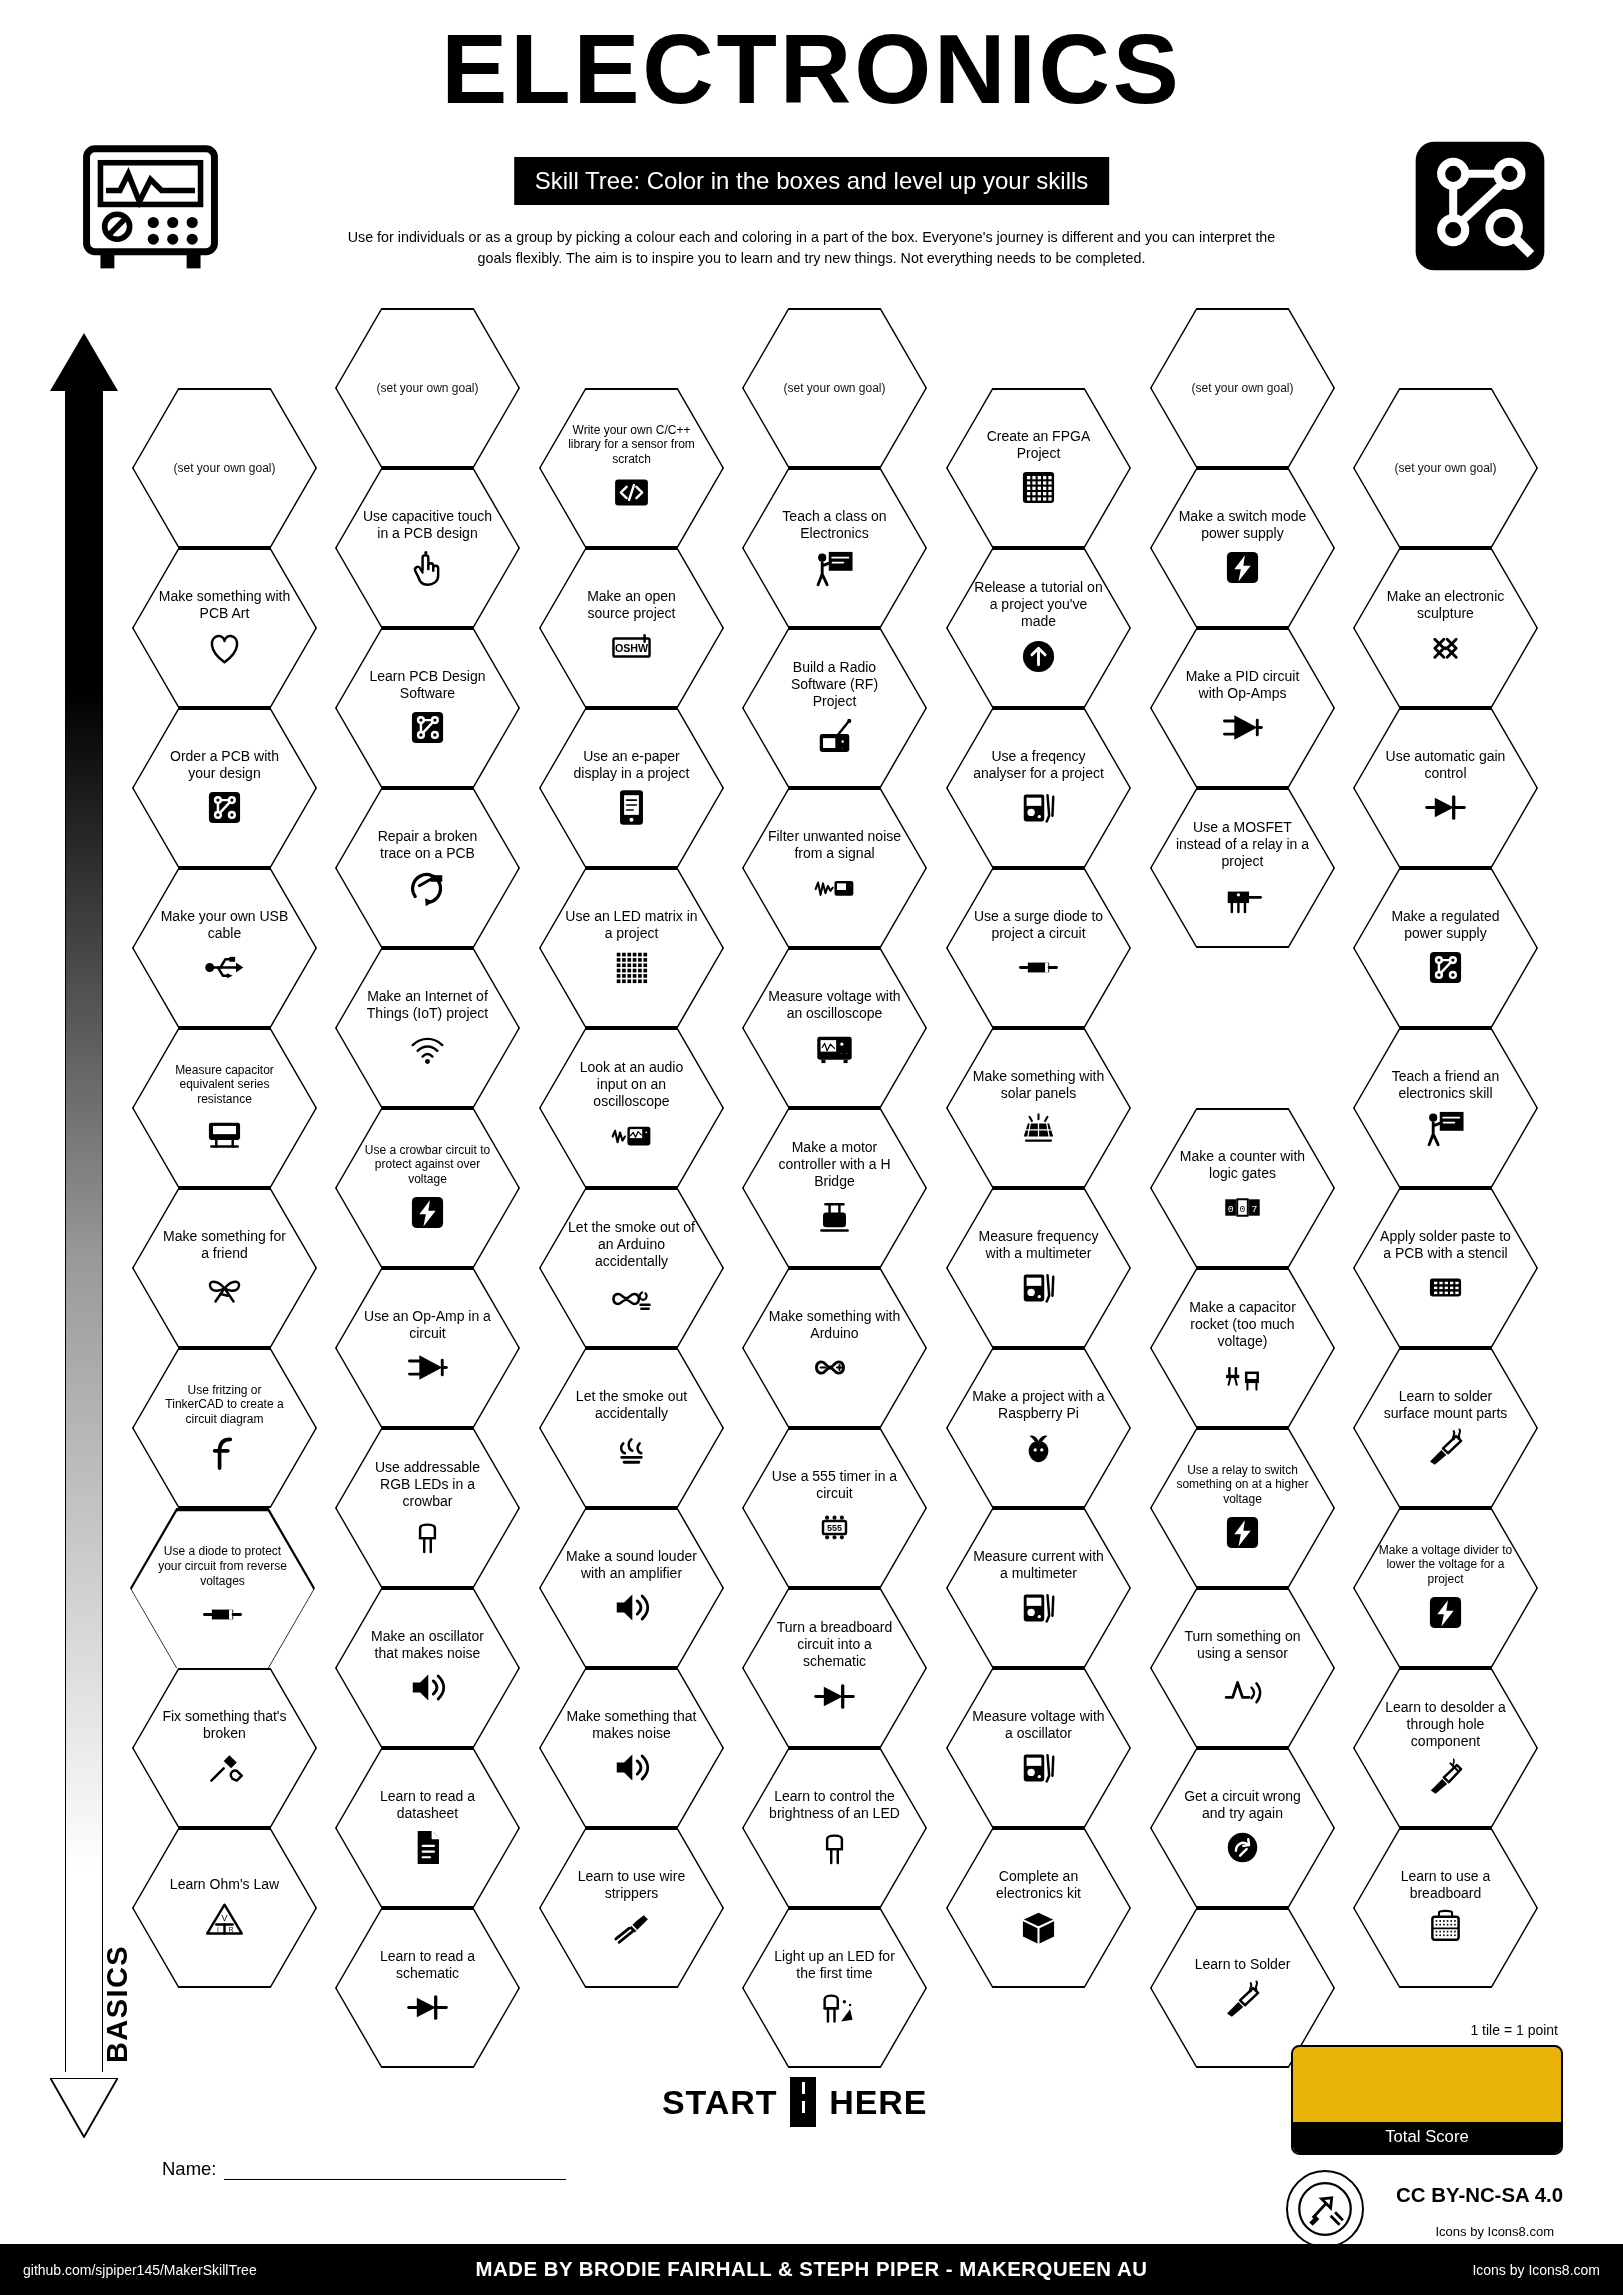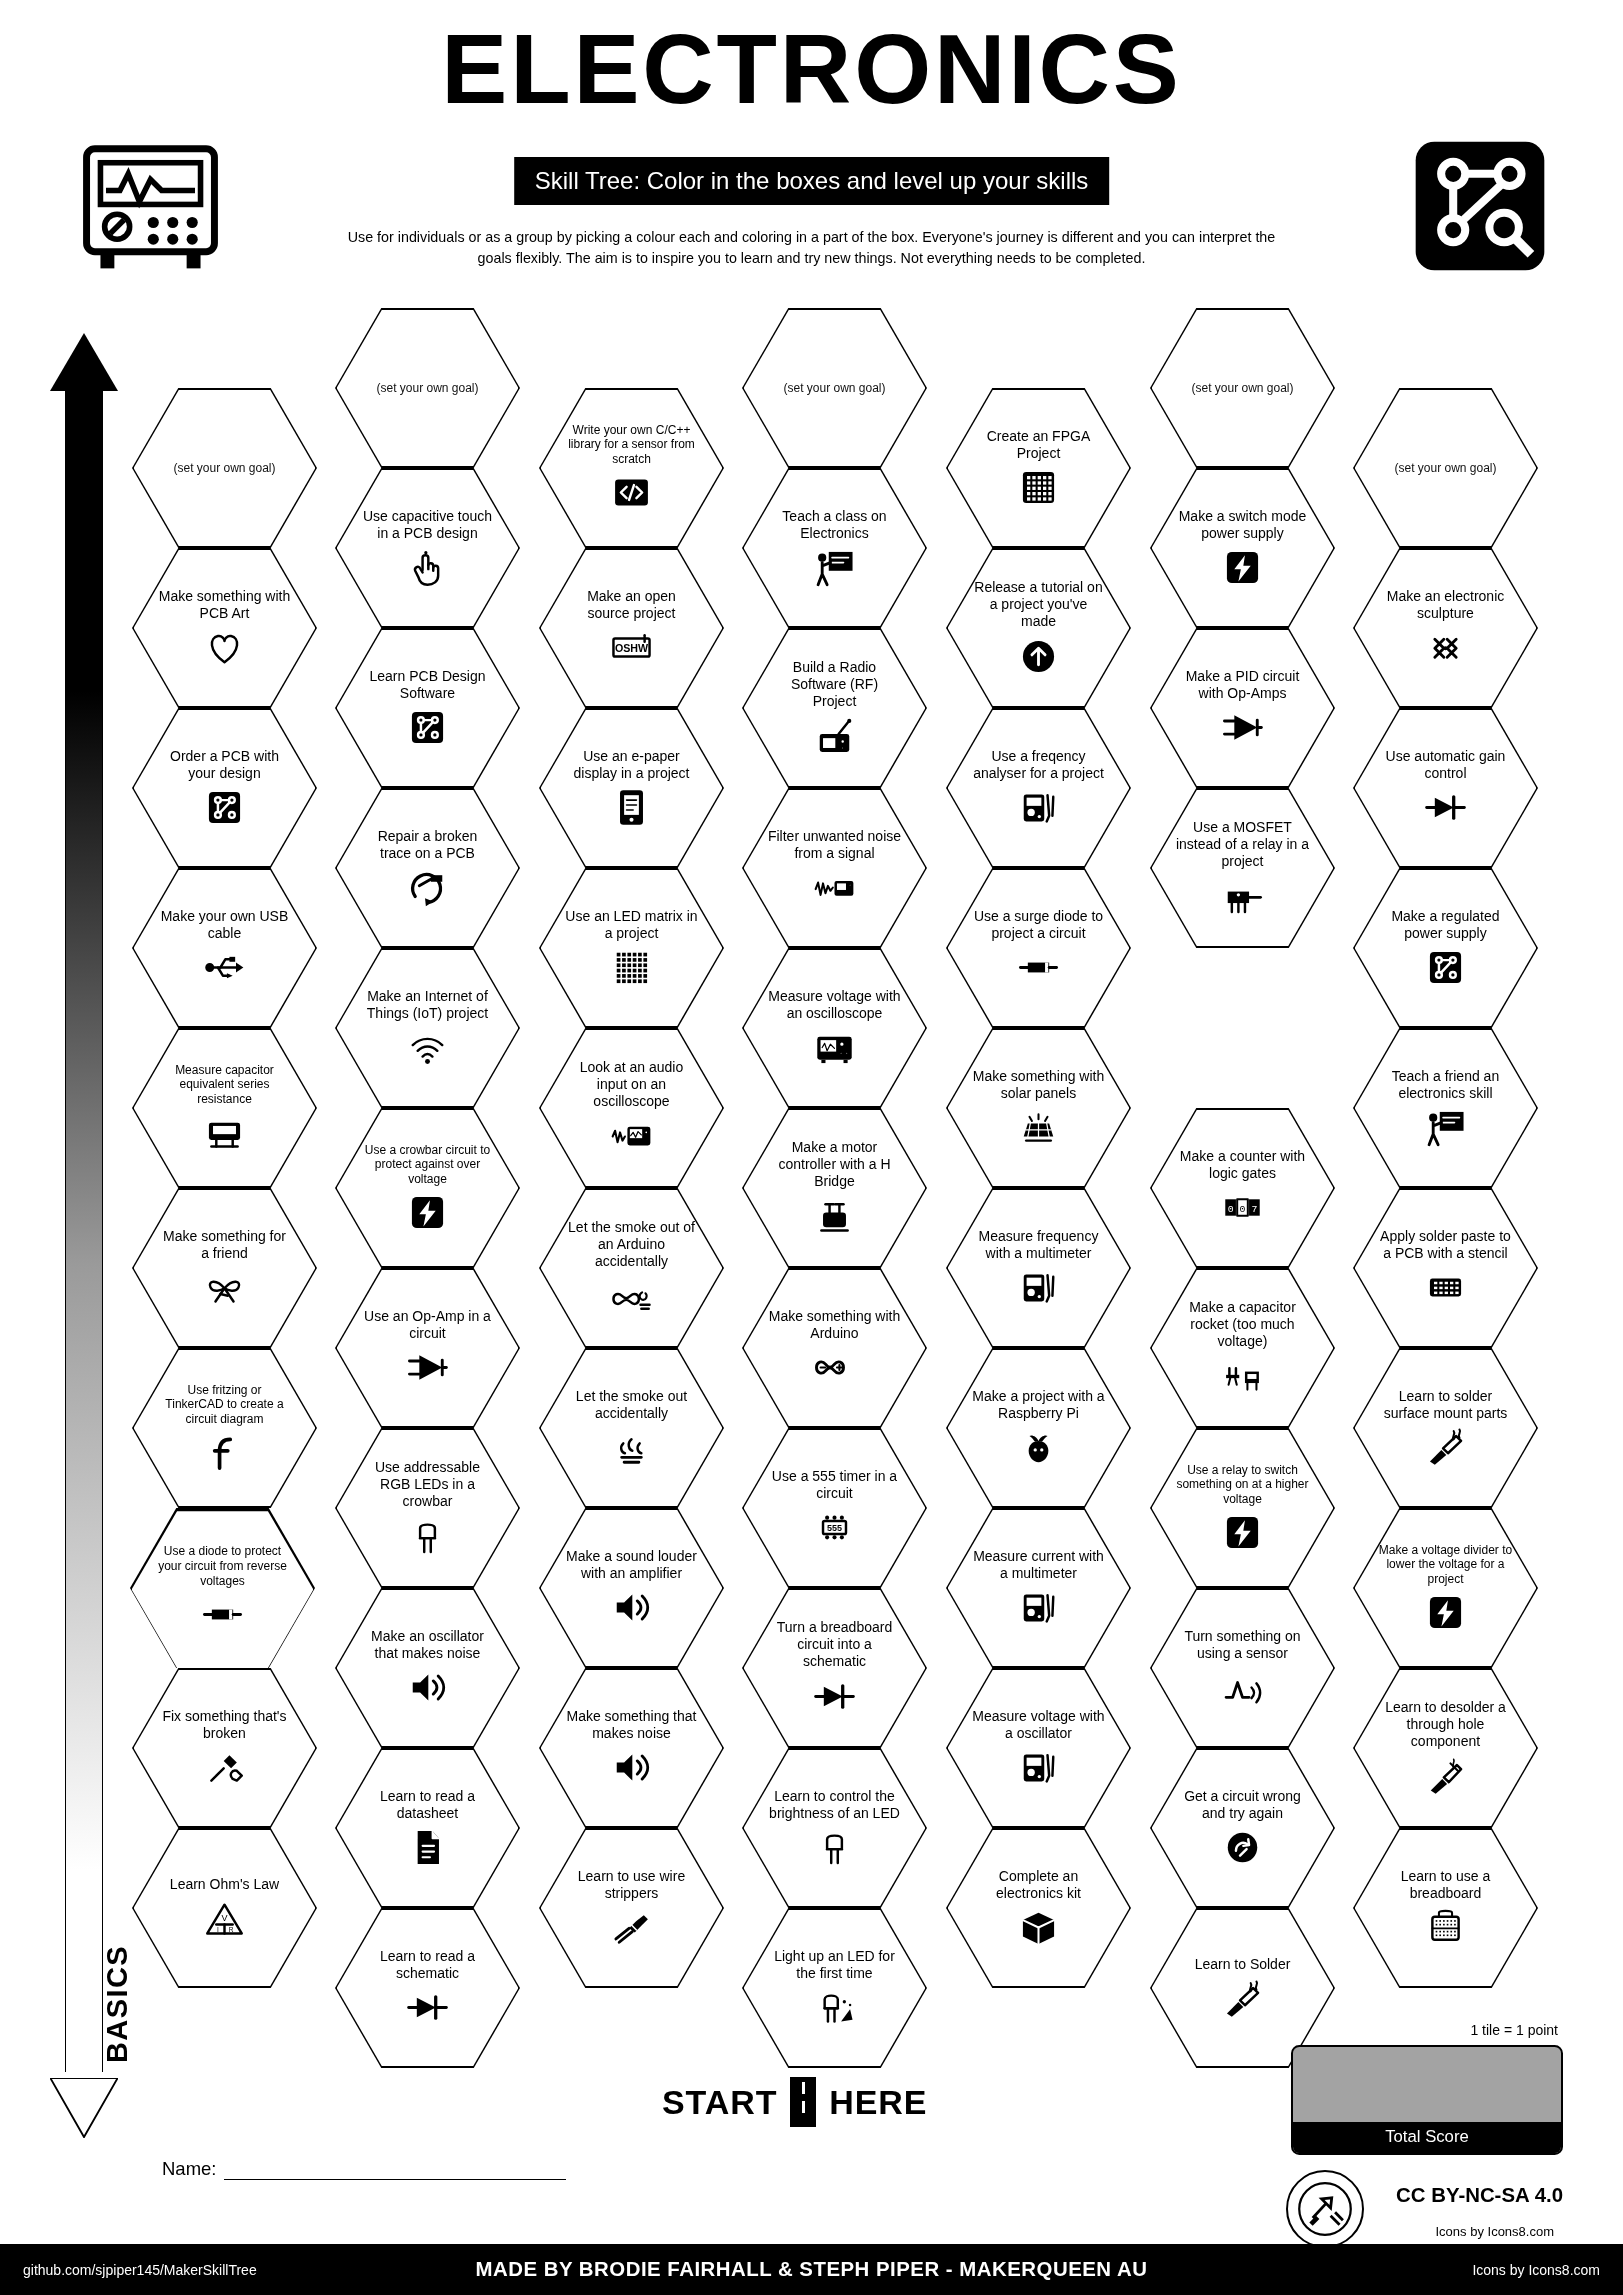--- a/index.html
+++ b/index.html
@@ -110,21 +110,21 @@
   .name-line {
     position:absolute; left:162px; top:2158px;
     font-size:18.5px; display:flex; align-items:flex-end; gap:7.4px;
   }
   .name-rule { display:inline-block; width:342px; border-bottom:1.9px solid #000; height:3.7px; }
 
   .score-box {
     position:absolute; right:60px; top:2045px;
     width:268px; height:106px;
     border:2.3px solid #000; border-radius:8.3px;
-    background:#a3a3a3; overflow:hidden;
+    background:#eab308; overflow:hidden;
   }
   .score-caption {
     position:absolute; right:65px; top:2022px;
     font-size:14px;
   }
   .score-total {
     position:absolute; bottom:0; left:0; right:0;
     background:#000; color:#fff; text-align:center;
     font-size:16.7px; padding:5.6px 0;
   }

